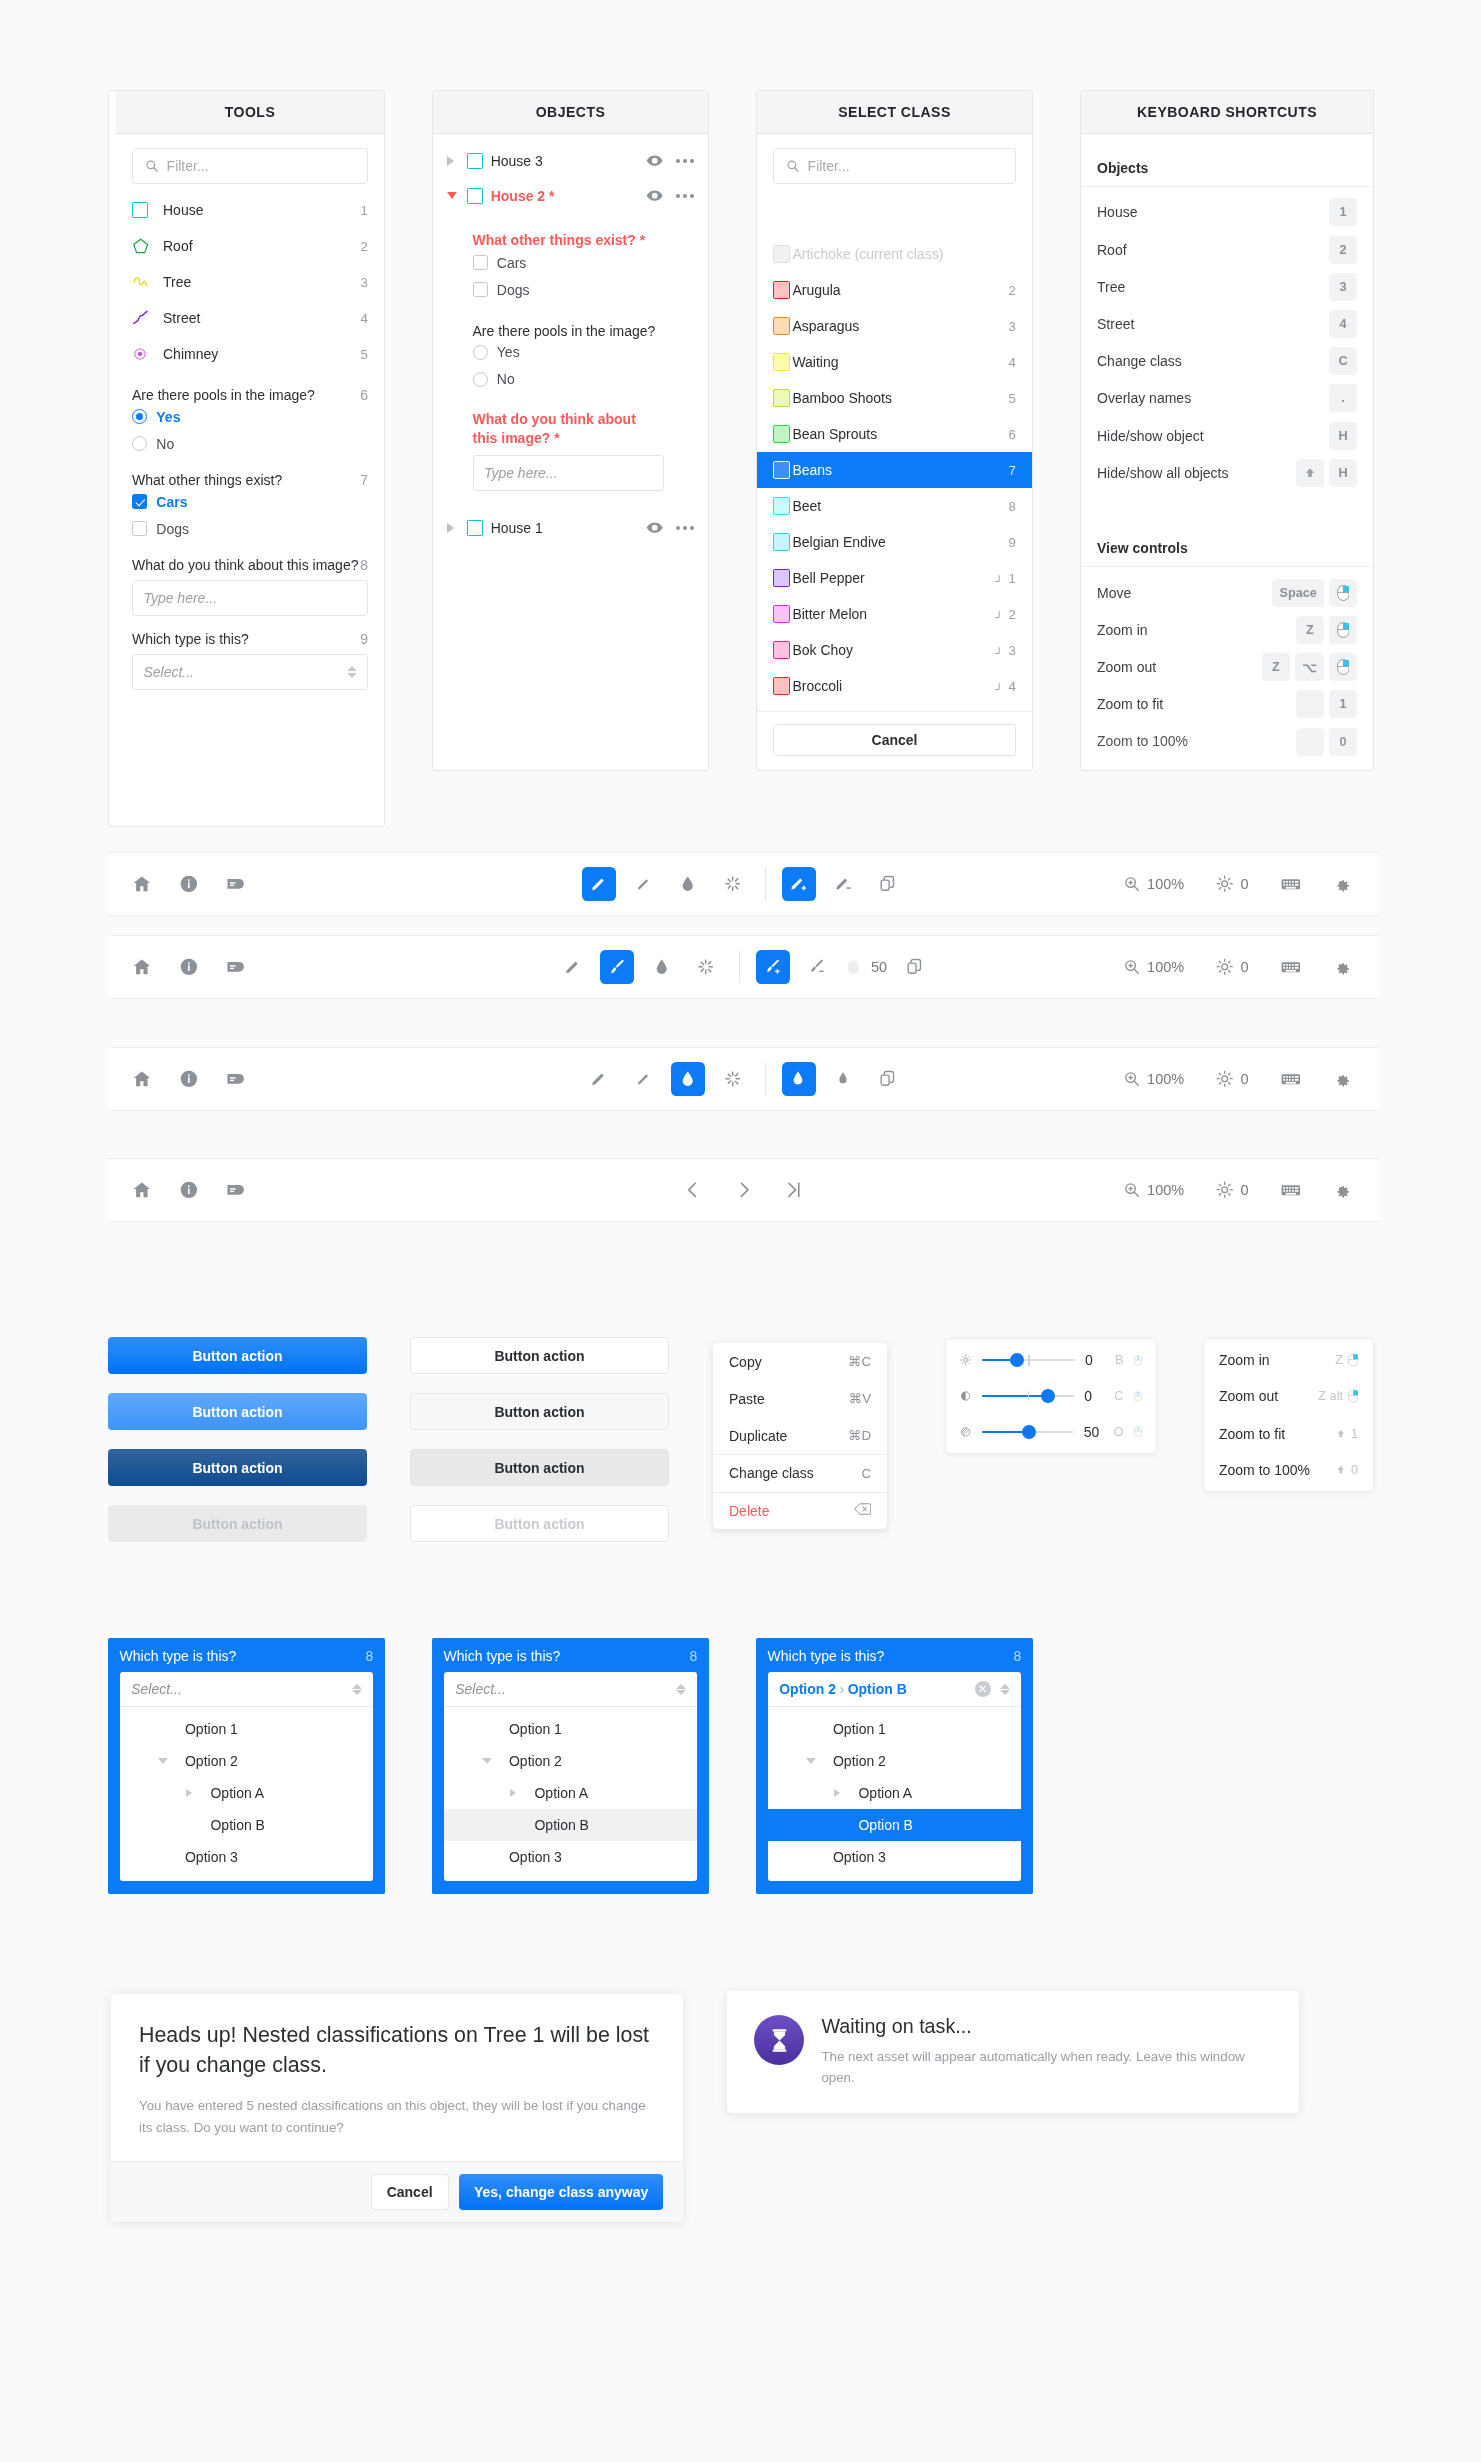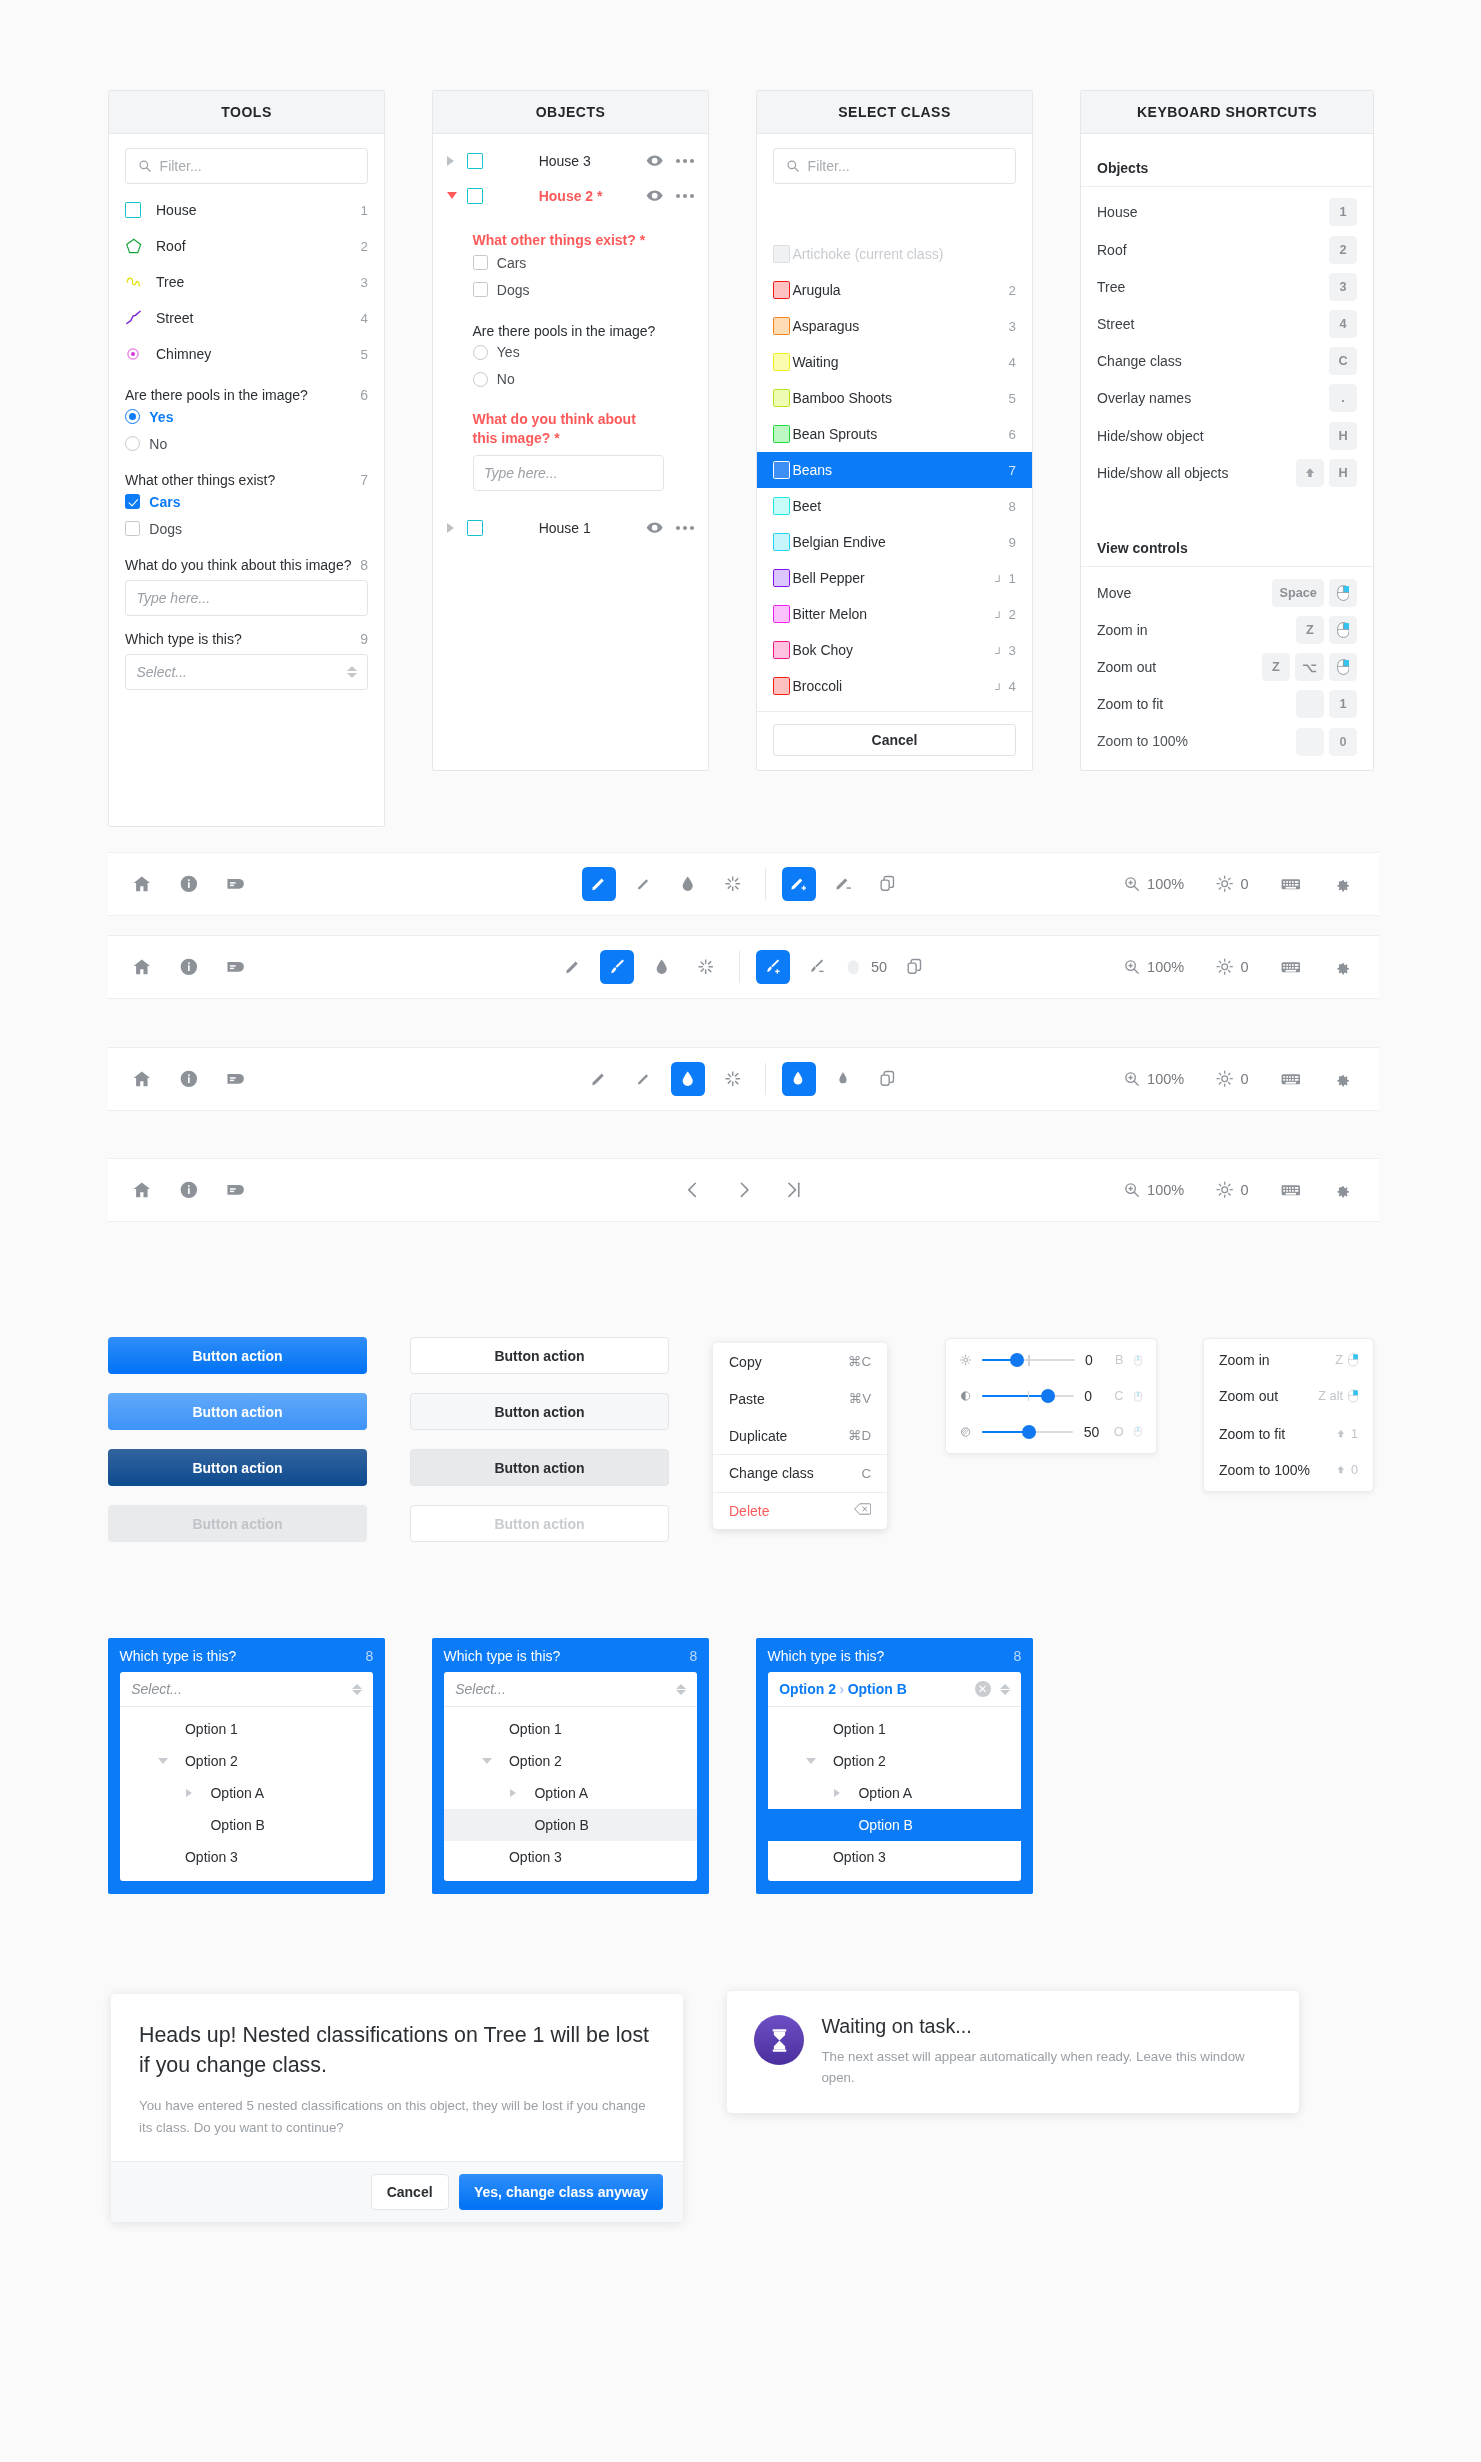--- a/index.html
+++ b/index.html
@@ -81,21 +81,21 @@
   .updown { display:flex; flex-direction:column; gap:1.7px; }
   .updown i { width:0;height:0;border-left:5.2px solid transparent;border-right:5.2px solid transparent; display:block;}
   .updown i.u { border-bottom:5.8px solid #c4c9cd; }
   .updown i.d { border-top:5.8px solid #c4c9cd; }
 
   
   .obj-row { display:flex; align-items:center; height:35px; font-size:14px; }
   .obj-row .tw { width:19.7px; flex:0 0 19.7px; display:flex; align-items:center; }
   .tri-r { width:0;height:0;border-top:5.2px solid transparent;border-bottom:5.2px solid transparent;border-left:7px solid #bcc1c6; }
   .tri-d { width:0;height:0;border-left:5.8px solid transparent;border-right:5.8px solid transparent;border-top:7.5px solid #fc5a5a; }
-  .obj-row .name { flex:1; padding-left:8px;margin-left:48px; }
+  .obj-row .name { flex:1; padding-left:8px; }
   .obj-row .name.err { color:#fc5a5a; font-weight:700; }
   .eye { width:17.4px;height:17.4px; flex:0 0 17.4px; margin-right:12.7px; }
   .dots { display:flex; gap:2.9px; }
   .dots i { width:4px;height:4px;border-radius:50%;background:#8d9298;display:block; }
   .err-q { color:#fc5a5a; font-weight:700; font-size:14px; line-height:1.33; margin-top:17.4px; }
 
   
   .cls-row { display:flex; align-items:center; height:36px; font-size:14px; padding:0 16px; }
   .cls-row .chip { width:17.4px;height:17.4px;border-radius:1.7px;flex:0 0 17.4px; }
   .cls-row .cname { flex:1; padding-left:2px; }
@@ -200,21 +200,21 @@
   .av.purple { background:linear-gradient(180deg,#6d4fc4 0%,#4b2f9e 100%); }
   .av.green { background:linear-gradient(180deg,#2bbd62 0%,#16a34a 100%); }
   .toast-title { font-size:19.7px; color:#2b2f33; }
   .toast-sub { font-size:13.3px; line-height:1.6; color:#9aa0a6; margin-top:8px; max-width:498px; }
 </style>
 </head>
 <body>
 
 <div class="stage">
 
-  <div class="panel" style="left:108px; top:90px; width:277px; height:737px;">
+  <div class="panel" style="left:108px; top:90px; width:277px; height:737px;padding-left:7px;">
     <div class="panel-head">TOOLS</div>
     <div class="panel-body">
 
       <div class="filter-box">
         <svg class="mag" viewBox="0 0 24 24" fill="none" stroke="#9aa0a6" stroke-width="2">
           <circle cx="10" cy="10" r="6.5"></circle>
             <line x1="15" y1="15" x2="21" y2="21" stroke-linecap="round"></line>
         </svg>
         <span>Filter...</span>
       </div>

